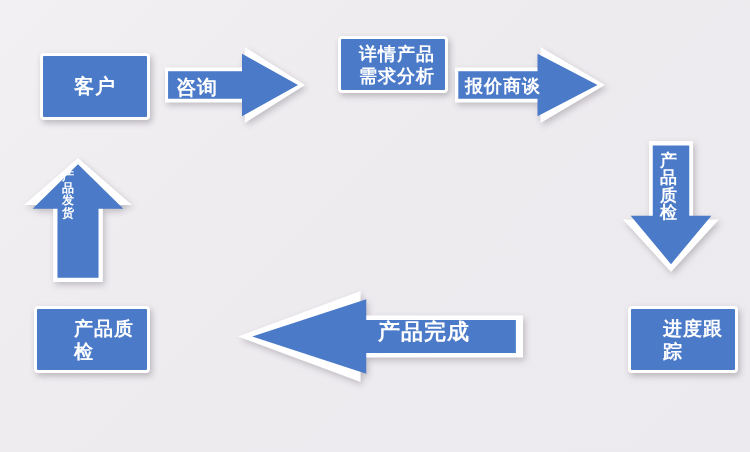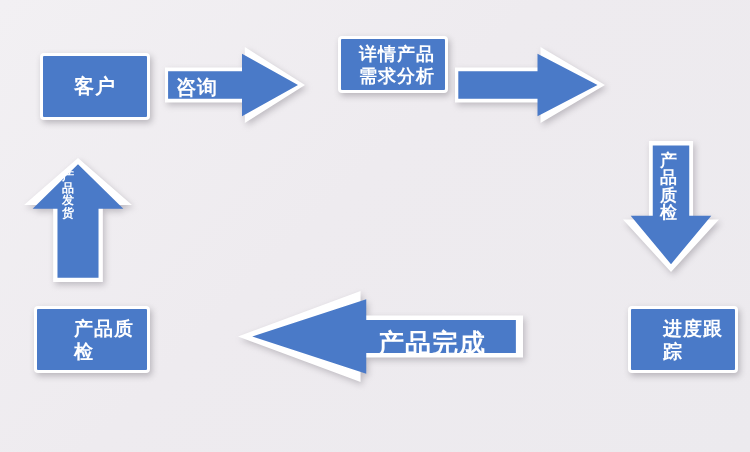--- a/index.html
+++ b/index.html
@@ -121,21 +121,21 @@
   #arrow-quote        { left: 455px; top: 47px;  width: 150px; height: 76px; }
   #caption-quote      { left: 465px; top: 74px;  font-size: 18px; }
 
   #arrow-start-prod   { left: 623px; top: 141px; width: 96px;  height: 131px; }
   #caption-start-prod { left: 660px; top: 152px; font-size: 17px; }
 
   #arrow-ship         { left: 24px;  top: 158px; width: 108px; height: 124px; }
   #caption-ship       { left: 62px;  top: 170px; font-size: 12px; }
 
   #arrow-complete     { left: 238px; top: 291px; width: 285px; height: 91px; }
-  #caption-complete   { left: 378px; top: 326px; font-size: 26px; }
+  #caption-complete   { left: 378px; top: 317px; font-size: 22px; }
 </style>
 </head>
 <body>
 
 <div id="flow-canvas">
 
   <div class="node-box" id="node-customer">
     <span class="node-label">客户</span>
   </div>
 
@@ -156,20 +156,21 @@
   <div class="arrow arrow-right" id="arrow-consult">
     <div class="arrow-outline"></div>
     <div class="arrow-fill"></div>
   </div>
   <div class="arrow-caption" id="caption-consult">咨询</div>
 
   <div class="arrow arrow-right" id="arrow-quote">
     <div class="arrow-outline"></div>
     <div class="arrow-fill"></div>
   </div>
+  <div class="arrow-caption" id="caption-quote">报价商谈</div>
 
   <div class="arrow arrow-down" id="arrow-start-prod">
     <div class="arrow-outline"></div>
     <div class="arrow-fill"></div>
   </div>
   <div class="arrow-caption-vertical" id="caption-start-prod">产品质检</div>
 
   <div class="arrow arrow-left" id="arrow-complete">
     <div class="arrow-outline"></div>
     <div class="arrow-fill"></div>

